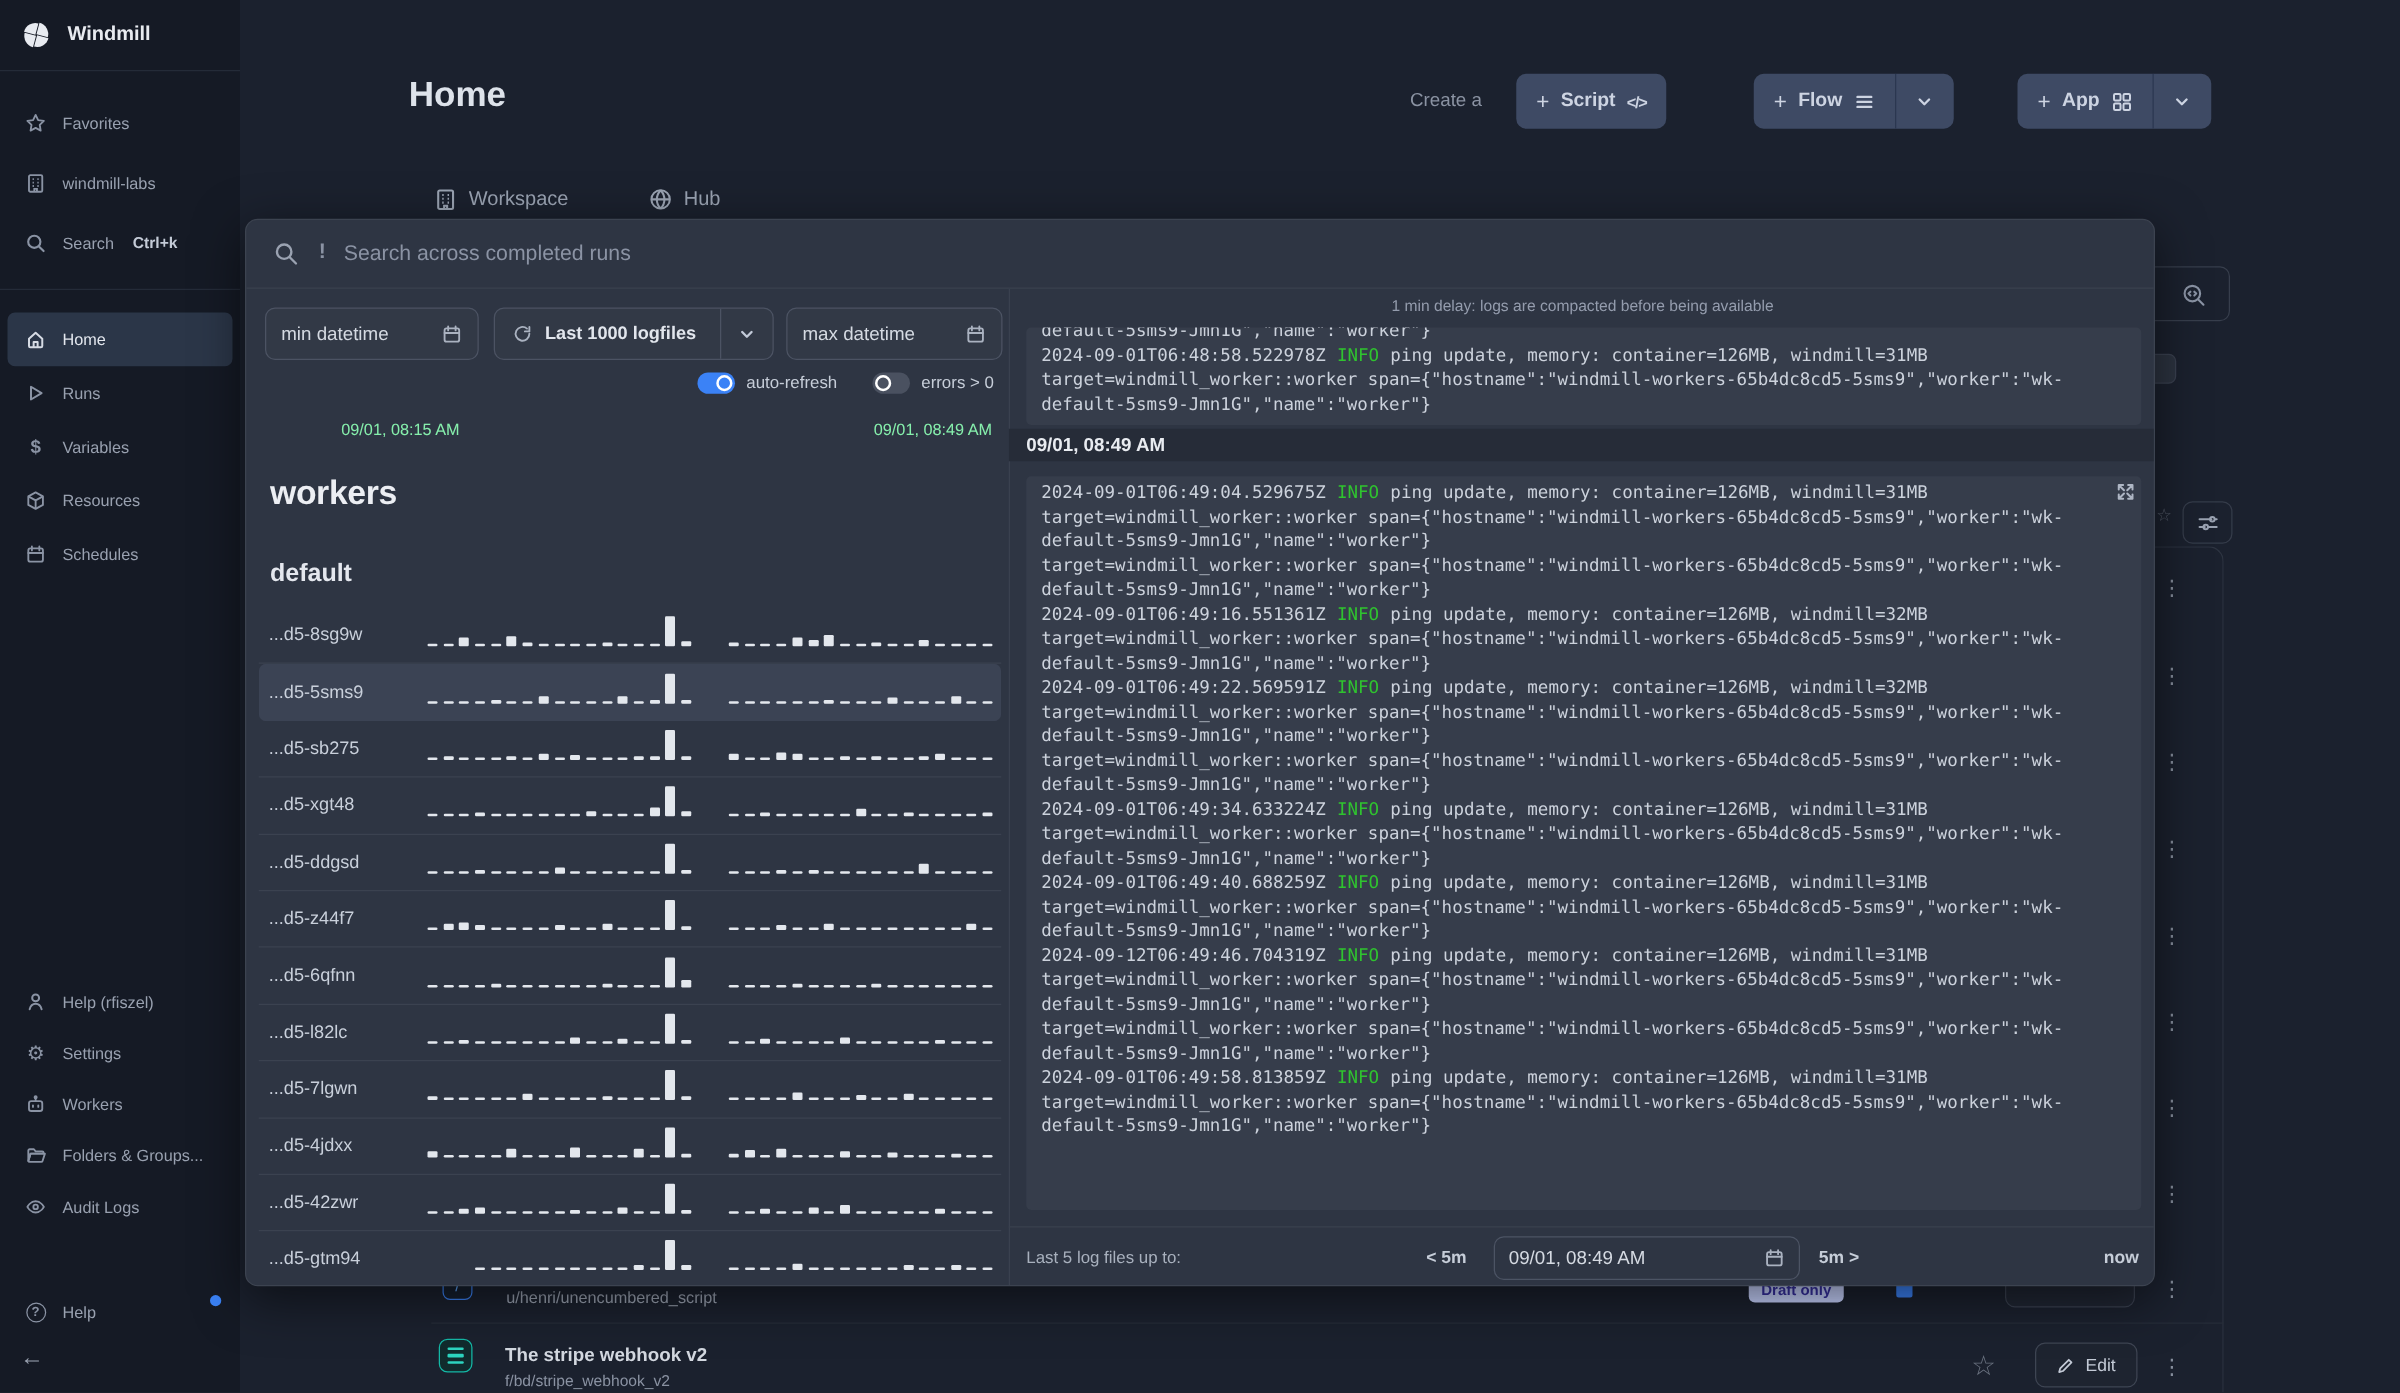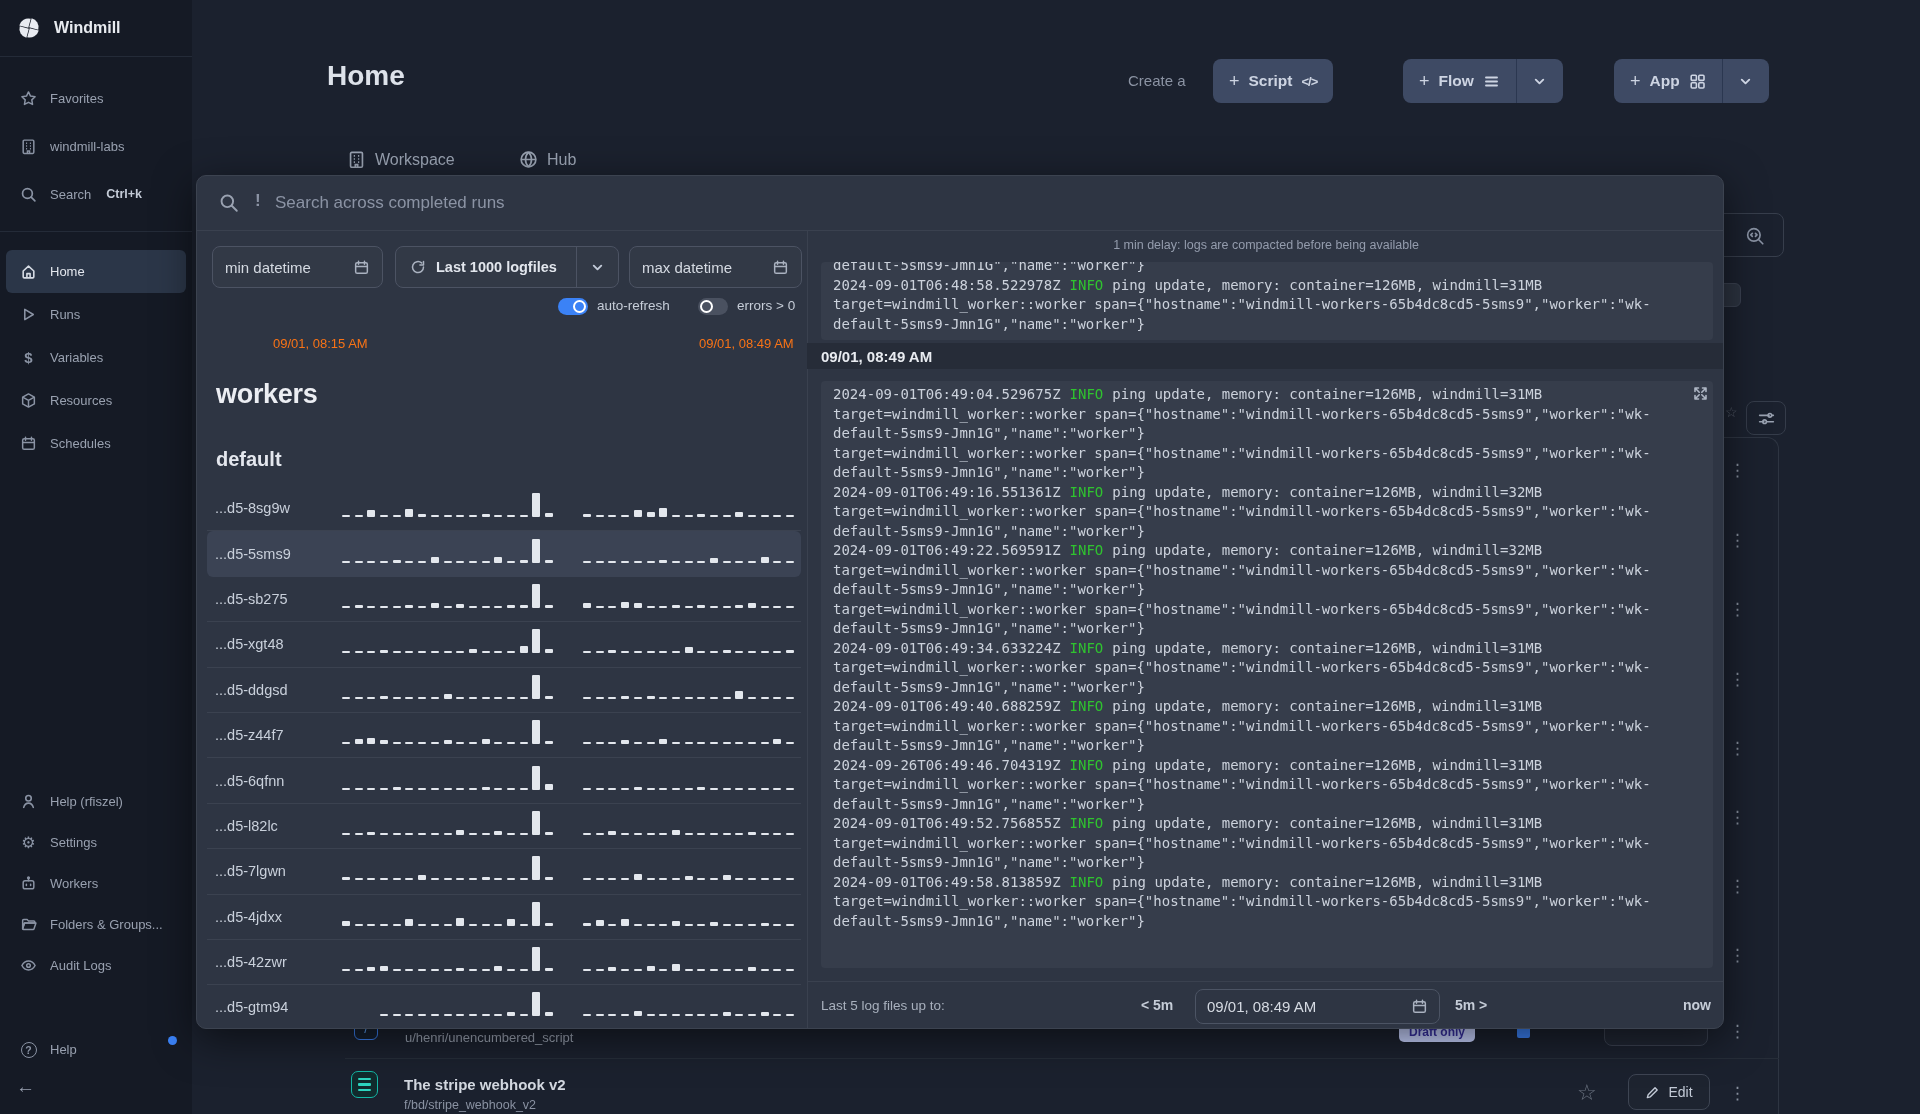--- a/index.html
+++ b/index.html
@@ -71,21 +71,21 @@
   .f-select .sel-main { display:flex; align-items:center; gap:10px; padding:0 14px; flex:1; }
   .f-select .sel-chev { width:42px; display:flex; align-items:center; justify-content:center; border-left:1px solid #4c5363; color:#c2cad8; }
   .cal-ic, .chev-ic, .ref-ic { color:#aab2c0; flex:none; }
 
   .toggle { position:absolute; width:30px; height:17px; border-radius:9px; cursor:pointer; }
   .toggle .knob { position:absolute; top:2px; width:13px; height:13px; border-radius:50%; border:2.5px solid #fff; background:transparent; }
   .toggle.on { background:#3b82f6; } .toggle.on .knob { right:2px; }
   .toggle.off { background:#4a5160; } .toggle.off .knob { left:2px; }
   .tog-label { position:absolute; top:122px; font-size:13.5px; color:#c6cdd8; }
 
-  .ts-label { position:absolute; top:160px; font-size:13px; color:#f97316; }
+  .ts-label { position:absolute; top:160px; font-size:13px; color:#86efac; }
   .workers-h { position:absolute; left:19px; top:203px; font-size:27px; font-weight:bold; color:#eceef3; letter-spacing:-.3px; }
   .group-h { position:absolute; left:19px; top:272px; font-size:20px; font-weight:600; color:#e4e7ee; }
 
   .worker-list { position:absolute; left:10px; top:310px; width:594px; }
   .worker-row { height:45.4px; display:flex; align-items:center; border-bottom:1px solid #3b4250; padding:0 8px; cursor:pointer; }
   .worker-row.sel { background:#3b4354; border-radius:6px; border-bottom-color:transparent; }
   .worker-name { width:127px; font-size:14.5px; color:#c9d0db; flex:none; }
   .spark { display:flex; align-items:flex-end; gap:4.7px; height:30px; flex:1; padding-bottom:6px; }
   .spark-bar { width:8px; background:#e3e7ed; border-radius:1px; flex:none; }
 
@@ -1025,27 +1025,26 @@
             <div class="log-line">default-5sms9-Jmn1G","name":"worker"}</div>
           </div>
 
           <div class="log-entry">
             <div class="log-line"><span>2024-09-01T06:49:40.688259Z</span><span class="lvl">INFO</span><span>ping update, memory: container=126MB, windmill=31MB</span></div>
             <div class="log-line">target=windmill_worker::worker span={"hostname":"windmill-workers-65b4dc8cd5-5sms9","worker":"wk-</div>
             <div class="log-line">default-5sms9-Jmn1G","name":"worker"}</div>
           </div>
 
           <div class="log-entry">
-            <div class="log-line"><span>2024-09-26T06:49:46.704319Z</span><span class="lvl">INFO</span><span>ping update, memory: container=126MB, windmill=31MB</span></div>
+            <div class="log-line"><span>2024-09-12T06:49:46.704319Z</span><span class="lvl">INFO</span><span>ping update, memory: container=126MB, windmill=31MB</span></div>
             <div class="log-line">target=windmill_worker::worker span={"hostname":"windmill-workers-65b4dc8cd5-5sms9","worker":"wk-</div>
             <div class="log-line">default-5sms9-Jmn1G","name":"worker"}</div>
           </div>
 
           <div class="log-entry">
-            <div class="log-line"><span>2024-09-01T06:49:52.756855Z</span><span class="lvl">INFO</span><span>ping update, memory: container=126MB, windmill=31MB</span></div>
             <div class="log-line">target=windmill_worker::worker span={"hostname":"windmill-workers-65b4dc8cd5-5sms9","worker":"wk-</div>
             <div class="log-line">default-5sms9-Jmn1G","name":"worker"}</div>
           </div>
 
           <div class="log-entry">
             <div class="log-line"><span>2024-09-01T06:49:58.813859Z</span><span class="lvl">INFO</span><span>ping update, memory: container=126MB, windmill=31MB</span></div>
             <div class="log-line">target=windmill_worker::worker span={"hostname":"windmill-workers-65b4dc8cd5-5sms9","worker":"wk-</div>
             <div class="log-line">default-5sms9-Jmn1G","name":"worker"}</div>
           </div>
         </div>

